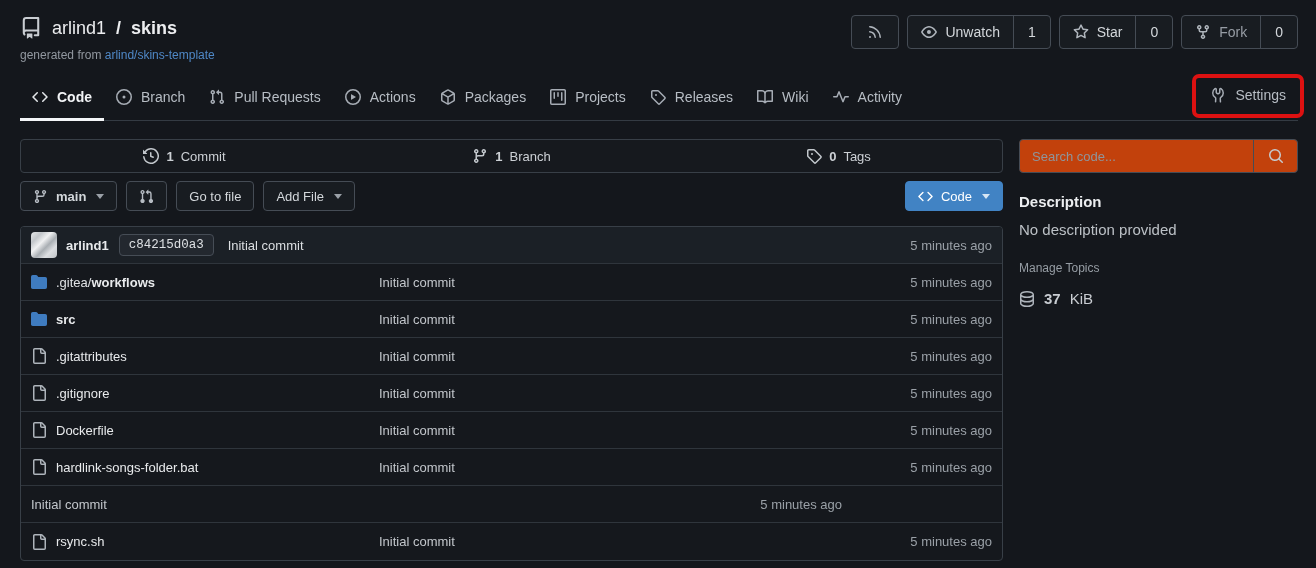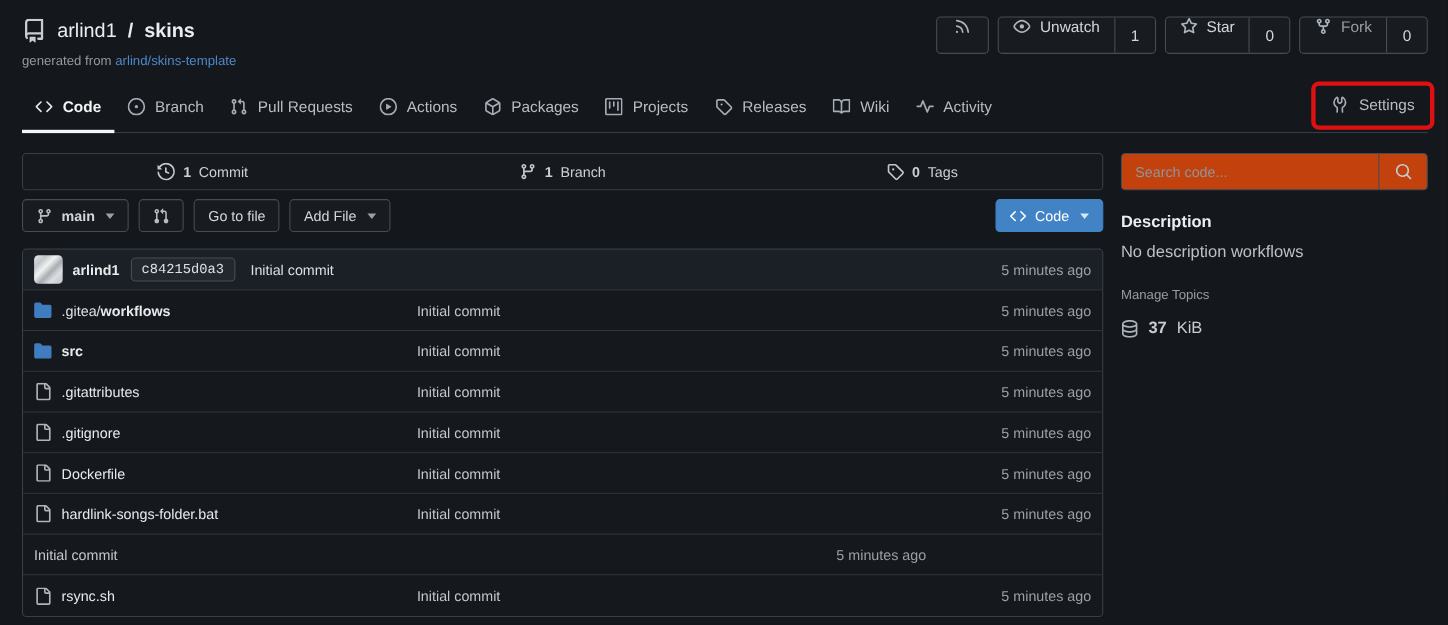--- a/index.html
+++ b/index.html
@@ -21,21 +21,21 @@
   .repo-icon { color:#c9cdd2; }
   .generated { margin-top:9px; font-size:12px; color:#9298a0; }
   .generated a { color:#4f88c7; text-decoration:none; }
 
   .actions { display:flex; gap:8px; }
   .btn-group {
     display:flex; align-items:stretch; height:34px;
     background:#181c21; border:1px solid #454c55; border-radius:4px; overflow:hidden;
   }
   .btn-seg {
-    display:flex; gap:8px; padding:0 13px;
+    display:flex; align-items:center; gap:8px; padding:0 13px;
     color:#d3d7db; font-size:14px; cursor:pointer;
   }
   .btn-seg.icon-only { padding:0 15px; }
   .btn-count { border-left:1px solid #454c55; padding:0 14px; display:flex; align-items:center; color:#d3d7db; }
   .btn-seg .dim { color:#979da5; }
   .btn-seg svg { color:#aeb4bb; }
 
   
   .nav {
     display:flex; align-items:flex-end; margin-top:12px;
@@ -485,21 +485,21 @@
       <input type="text" placeholder="Search code..." style="">
       <span class="search-btn">
         <span>
           <svg width="16" height="16" viewBox="0 0 16 16" fill="currentColor">
               <path d="M10.68 11.74a6 6 0 0 1-7.922-8.982 6 6 0 0 1 8.982 7.922l3.04 3.04a.749.749 0 0 1-.326 1.275.749.749 0 0 1-.734-.215ZM11.5 7a4.499 4.499 0 1 0-8.997 0A4.499 4.499 0 0 0 11.5 7Z"></path>
             </svg>
         </span>
       </span>
     </div>
     <div class="desc-title">Description</div>
-    <div class="desc-text">No description workflows</div>
+    <div class="desc-text">No description provided</div>
     <div class="manage-topics">Manage Topics</div>
     <div class="size-row">
       <span>
         <svg width="16" height="16" viewBox="0 0 16 16" fill="currentColor">
             <path d="M1 3.5c0-.626.292-1.165.7-1.59.406-.422.956-.767 1.579-1.041C4.525.32 6.195 0 8 0c1.805 0 3.475.32 4.722.869.622.274 1.172.62 1.578 1.04.408.426.7.965.7 1.591v9c0 .626-.292 1.165-.7 1.59-.406.422-.956.767-1.579 1.041C11.476 15.68 9.806 16 8 16c-1.805 0-3.475-.32-4.721-.869-.623-.274-1.173-.62-1.579-1.04-.408-.426-.7-.965-.7-1.591Zm1.5 0c0 .133.058.318.282.551.227.237.591.483 1.101.707C4.898 5.205 6.353 5.5 8 5.5c1.646 0 3.101-.295 4.118-.742.508-.224.873-.471 1.1-.708.224-.232.282-.417.282-.55 0-.133-.058-.318-.282-.551-.227-.237-.591-.483-1.101-.707C11.102 1.795 9.647 1.5 8 1.5c-1.646 0-3.101.295-4.118.742-.508.224-.873.471-1.1.708-.224.232-.282.417-.282.55Zm0 4.5c0 .133.058.318.282.551.227.237.591.483 1.101.707C4.898 9.705 6.353 10 8 10c1.646 0 3.101-.295 4.118-.742.508-.224.873-.471 1.1-.708.224-.232.282-.417.282-.55V5.724c-.241.15-.503.286-.778.407C11.475 6.68 9.805 7 8 7c-1.805 0-3.475-.32-4.721-.869a6.15 6.15 0 0 1-.779-.407Zm0 2.225V12.5c0 .133.058.318.282.55.227.237.592.484 1.1.708 1.016.447 2.471.742 4.118.742 1.647 0 3.102-.295 4.117-.742.51-.224.874-.47 1.101-.707.224-.233.282-.418.282-.551v-2.275c-.241.15-.503.285-.778.406-1.247.549-2.917.869-4.722.869-1.805 0-3.475-.32-4.721-.869a6.327 6.327 0 0 1-.779-.406Z"></path>
           </svg>
       </span>
       <b>37</b>
       <span>KiB</span>
     </div>

